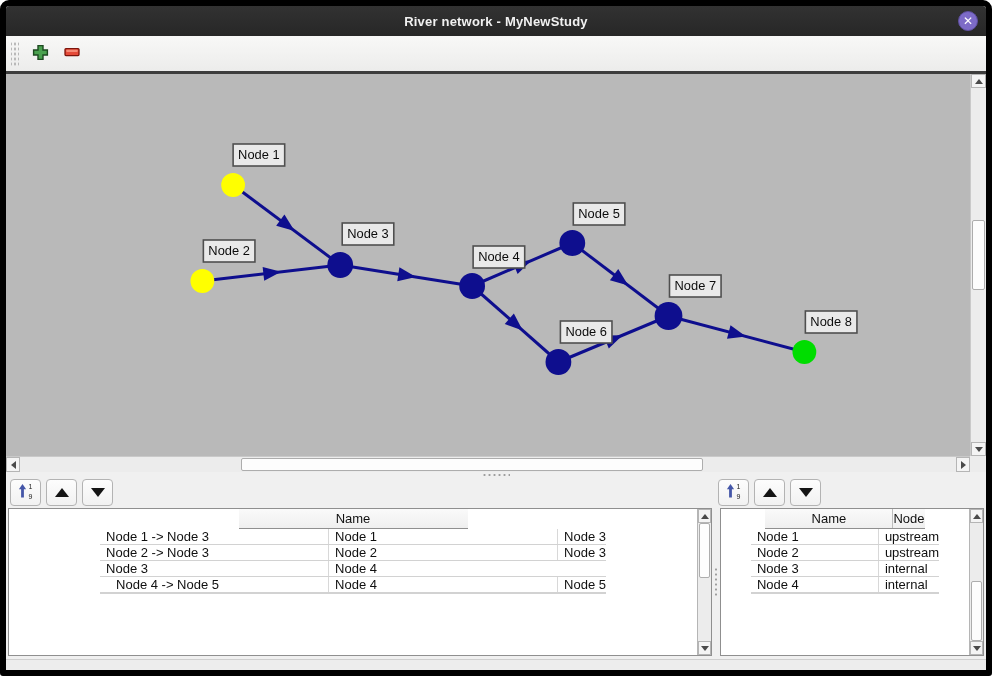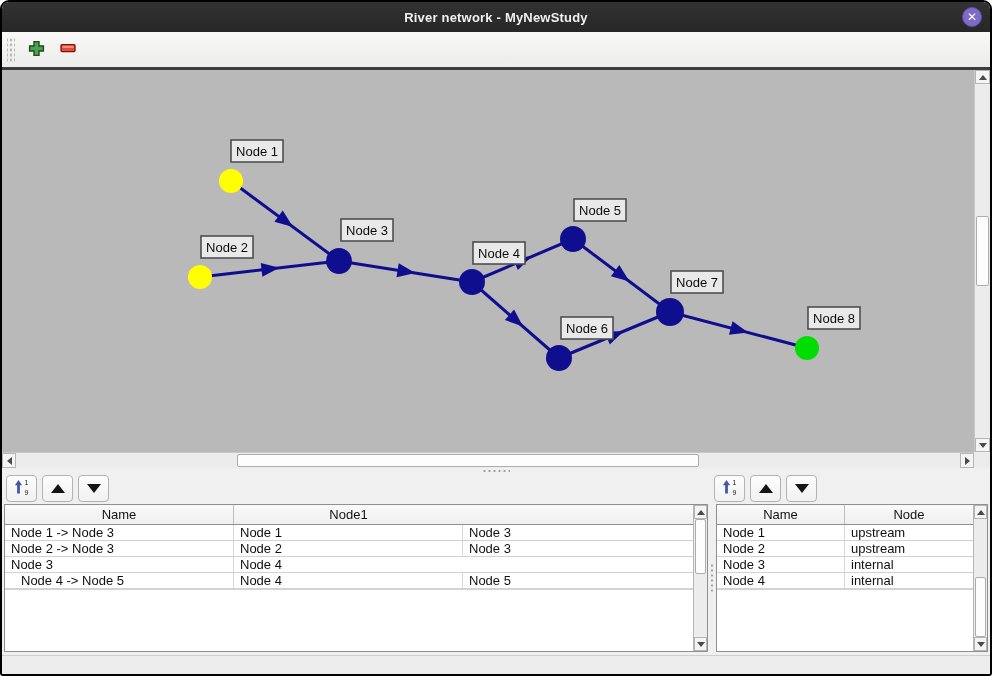--- a/index.html
+++ b/index.html
@@ -1,17 +1,17 @@
 <!DOCTYPE html>
 <html><head>
 <meta charset="utf-8">
 <style>
   * { margin:0; padding:0; box-sizing:border-box; }
   html,body { background:#ffffff; font-family:"Liberation Sans","DejaVu Sans",sans-serif; }
-  .window{ width:992px; height:676px; border:2px solid #000000; border-radius:9px 9px 3px 3px;
+  .window{ width:992px; height:676px; border:6px solid #000000; border-radius:9px 9px 3px 3px;
            overflow:hidden; display:flex; flex-direction:column; background:#f0f0f0;}
   
   .titlebar{ height:30px; flex:0 0 30px; background:linear-gradient(#323232,#272727);
              display:flex; align-items:center; position:relative; }
   .title{ flex:1; text-align:center; color:#f1f1f1; font-size:13px; font-weight:bold; letter-spacing:.2px;}
   .closebtn{ position:absolute; right:8px; top:5px; width:20px; height:20px; border-radius:50%;
              background:#7d6bc7; border:1px solid #5e4fa0; display:flex; align-items:center;
              justify-content:center; cursor:pointer;}
   .closebtn span{ color:#fff; font-size:12px; line-height:1; }
   
@@ -55,21 +55,21 @@
   .btnrow{ flex:0 0 31px; position:relative; background:#f0f0f0; }
   .btngroup{ position:absolute; top:2px; display:flex; }
   .btngroup.left{ left:4px; } .btngroup.right{ left:712px; }
   .sq-btn{ width:31px; height:27px; margin-right:5px; background:linear-gradient(#fdfdfd,#f1f1f1);
            border:1px solid #b3b3b3; border-radius:4px; display:flex; align-items:center;
            justify-content:center; cursor:pointer; }
   
   .tables{ flex:0 0 148px; display:flex; padding:0 2px; background:#f0f0f0; }
   .tbl{ display:flex; border:1px solid #8f8f8f; background:#fff; overflow:hidden; }
   .tbl-left{ flex:0 0 704px; } .tbl-right{ flex:1; }
-  .tbl-grid{ flex:1; display:flex; flex-direction:column; overflow:hidden; }
+  .tbl-grid{ flex:1; display:flex; flex-direction:column; overflow:hidden;align-items:center; }
   .thead{ display:flex; flex:0 0 20px; background:linear-gradient(#fafafa,#efefef); border-bottom:1px solid #8f8f8f;}
   .th{ display:flex; align-items:center; justify-content:center; font-size:13px; color:#111;
        border-right:1px solid #bdbdbd; }
   .th:last-child{ border-right:none; }
   .tr{ display:flex; flex:0 0 30px; background:#fff; border-bottom:1px solid #d2d2d2; }
   .td{ display:flex; align-items:center; padding-left:6px; font-size:13px; color:#101010;
        border-right:1px solid #d8d8d8; overflow:hidden; white-space:nowrap;}
   .td:last-child{ border-right:none; }
   .tbl .vscroll{ flex:0 0 14px; border-left:1px solid #b5b5b5; }
   .vsplitter{ flex:0 0 8px; display:flex; align-items:center; justify-content:center; }
@@ -224,21 +224,20 @@
           <div class="tri-lg tri down"></div>
         </button>
     </div>
   </div>
 
   <div class="tables">
     <div class="tbl tbl-left">
       <div class="tbl-grid">
         <div class="thead" id="branches-head">
             <div class="th" style="flex: 0 0 229px;">Name</div>
-            <div class="th" style="flex: 0 0 229px;">Node1</div>
           </div>
         <div id="branches-body">
             <div class="tr">
               <div class="td" style="flex: 0 0 229px;">Node 1 -&gt; Node 3</div>
               <div class="td" style="flex: 0 0 229px;">Node 1</div>
               <div class="td" style="flex: 1 1 0%;">Node 3</div>
             </div>
             <div class="tr">
               <div class="td" style="flex: 0 0 229px;">Node 2 -&gt; Node 3</div>
               <div class="td" style="flex: 0 0 229px;">Node 2</div>

